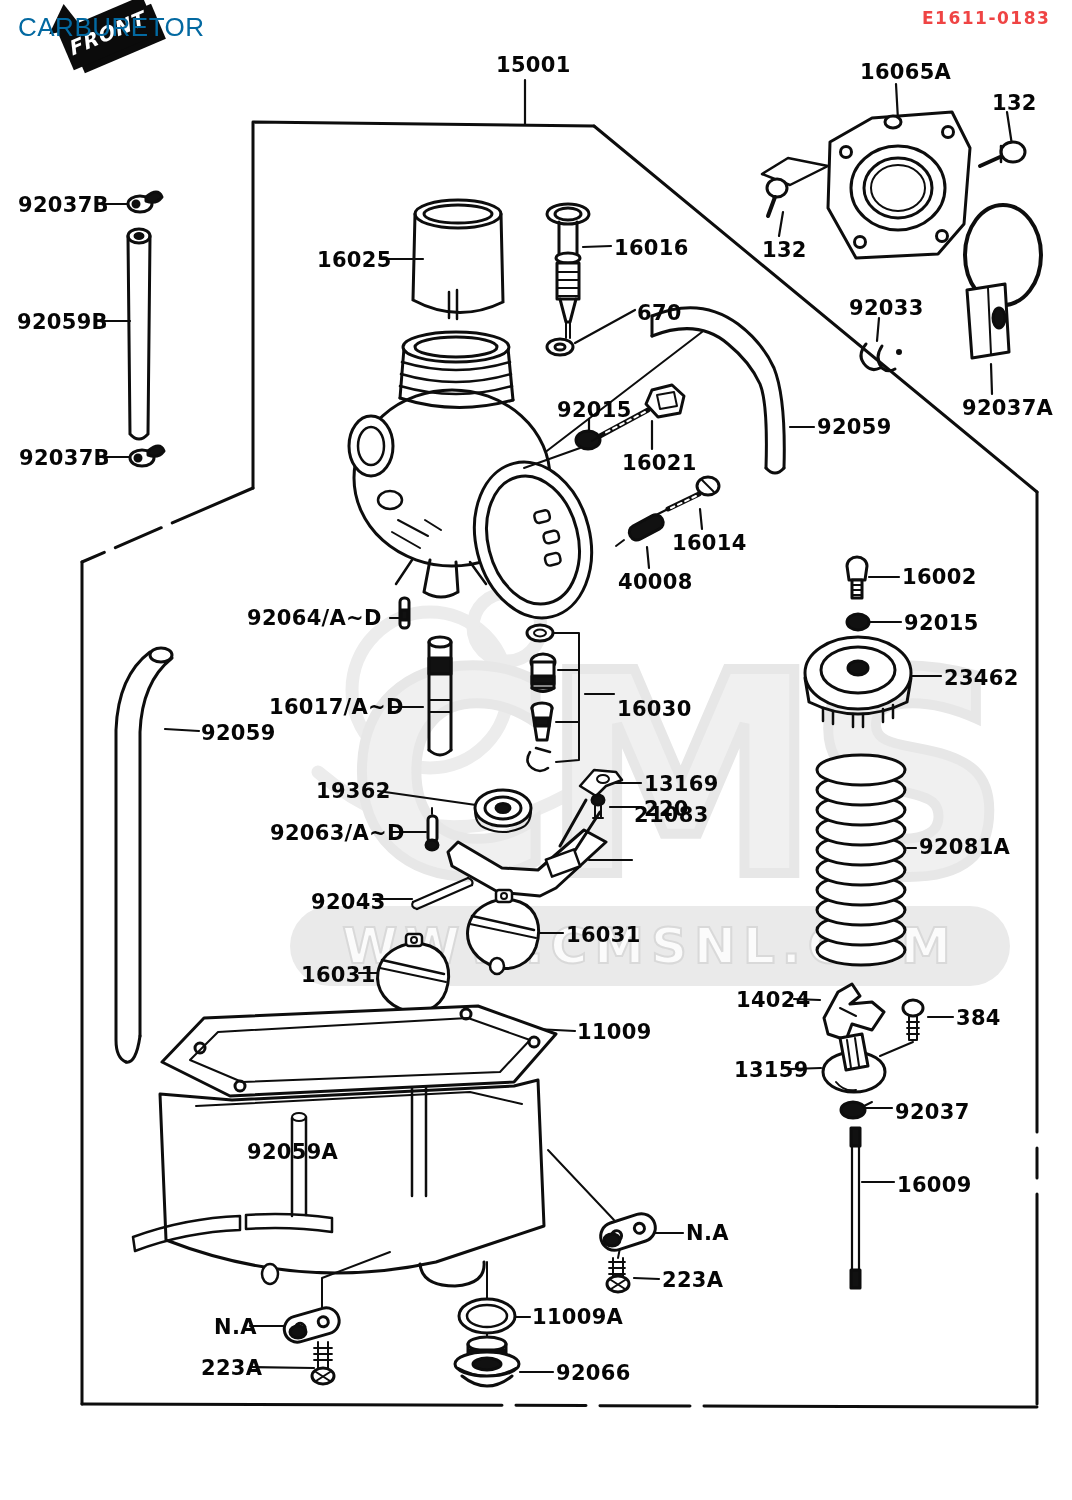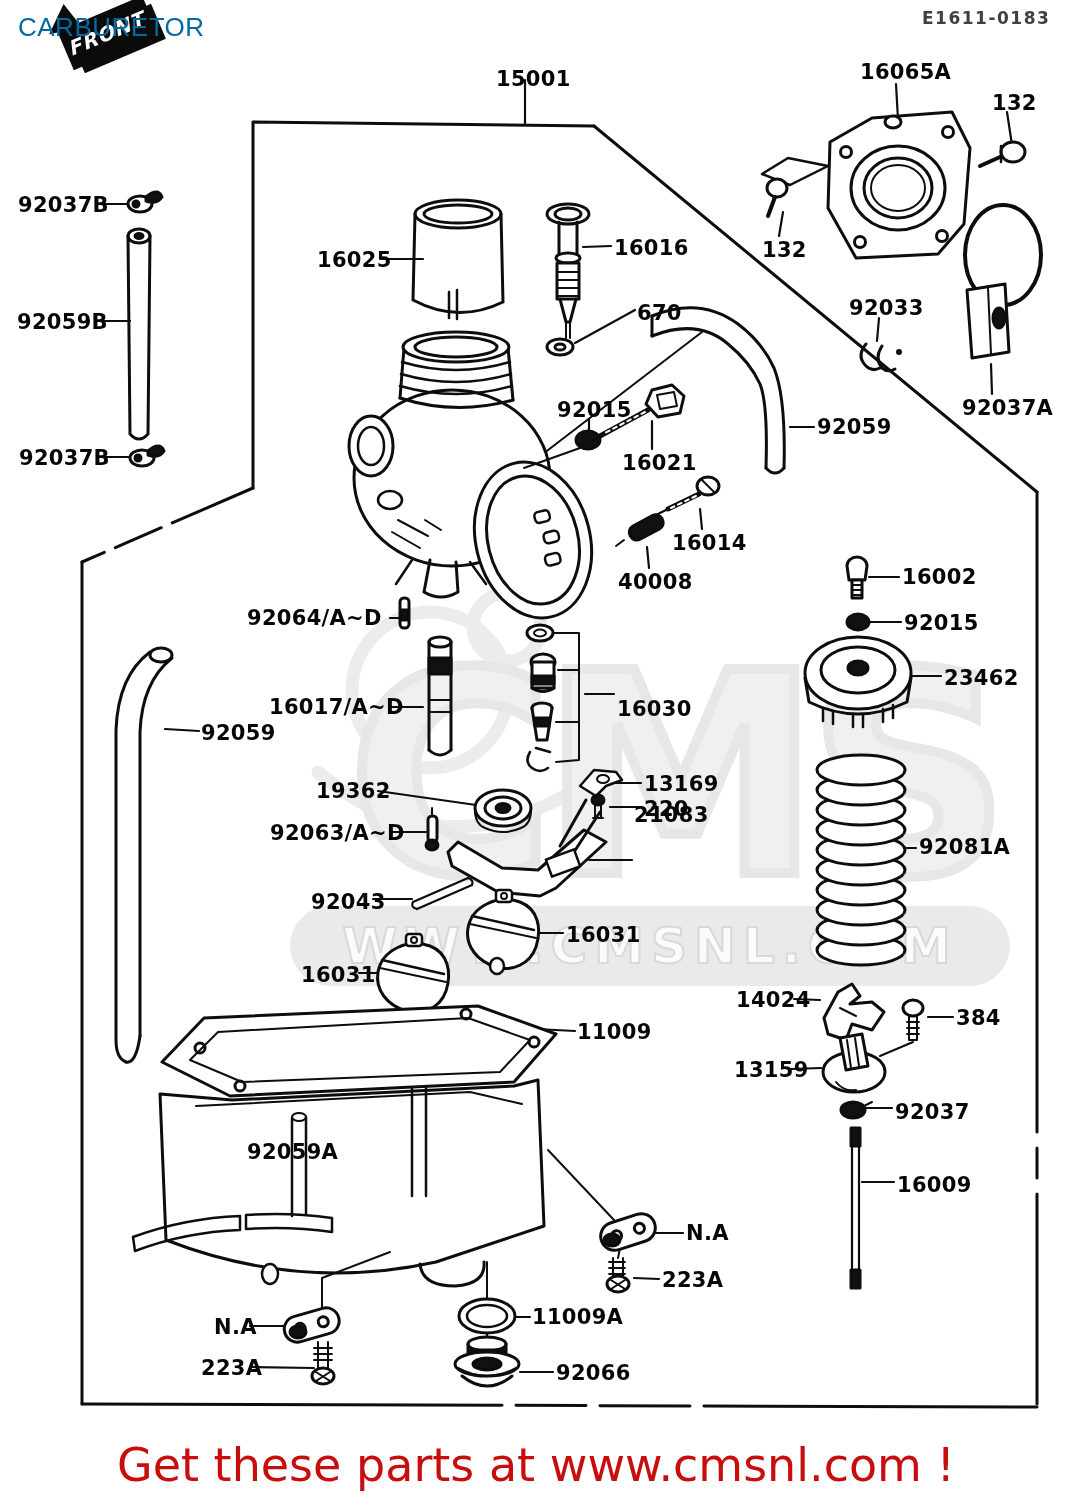--- a/index.html
+++ b/index.html
@@ -1,21 +1,21 @@
 <!DOCTYPE html>
 <html><head>
 <meta charset="utf-8">
 <style>
   html,body{margin:0;padding:0;background:#fff;}
   #stage{position:relative;width:1072px;height:1500px;background:#fff;overflow:hidden;
          font-family:"DejaVu Sans",sans-serif;}
   .page-title{position:absolute;left:18px;top:12px;font:400 26px "Liberation Sans",sans-serif;
          color:#0369a1;letter-spacing:.5px;z-index:4;}
   .diagram-code{position:absolute;left:922px;top:8px;font:700 17px "DejaVu Sans",sans-serif;
-         letter-spacing:1.5px;color:#404040;z-index:3;}
+         letter-spacing:1.5px;color:#ef4444;z-index:3;}
   .front-stamp{position:absolute;left:62px;top:12px;width:92px;height:42px;background:#0b0b0b;
          transform:rotate(-23deg);z-index:2;box-shadow:7px 9px 0 -2px #0b0b0b;}
   .front-text{display:block;color:#fff;font:italic 700 20px "DejaVu Sans",sans-serif;
          letter-spacing:1px;text-align:center;line-height:42px;transform:skewX(-6deg);}
   .front-arrow{position:absolute;left:46px;top:10px;width:0;height:0;z-index:2;
          border-right:30px solid #0b0b0b;border-top:15px solid transparent;
          border-bottom:15px solid transparent;transform:rotate(-38deg);}
   .lbl{position:absolute;font:700 21px "DejaVu Sans",sans-serif;color:#060606;
          letter-spacing:.3px;white-space:nowrap;z-index:3;}
   .wm-cms{position:absolute;left:348px;top:636px;z-index:0;font:800 280px "DejaVu Sans",sans-serif;
@@ -391,21 +391,21 @@
       <ellipse cx="853" cy="1110" rx="12" ry="8" fill="#111"></ellipse>
       <path d="M864,1106 l8,-4" stroke-width="2"></path>
     </g>
     <g>
       <path d="M852,1128 L852,1288 M859,1128 L859,1288" stroke-width="2.2"></path>
       <rect x="851" y="1128" width="9" height="18" fill="#111"></rect>
       <rect x="851" y="1270" width="9" height="18" fill="#111"></rect>
     </g>
   </svg>
 
-  <div class="lbl" style="left:496px;top:67px">15001</div>
+  <div class="lbl" style="left:496px;top:53px">15001</div>
   <div class="lbl" style="left:860px;top:60px">16065A</div>
   <div class="lbl" style="left:992px;top:91px">132</div>
   <div class="lbl" style="left:762px;top:238px">132</div>
   <div class="lbl" style="left:18px;top:193px">92037B</div>
   <div class="lbl" style="left:17px;top:310px">92059B</div>
   <div class="lbl" style="left:19px;top:446px">92037B</div>
   <div class="lbl" style="left:317px;top:248px">16025</div>
   <div class="lbl" style="left:614px;top:236px">16016</div>
   <div class="lbl" style="left:637px;top:301px">670</div>
   <div class="lbl" style="left:849px;top:296px">92033</div>
@@ -438,14 +438,13 @@
   <div class="lbl" style="left:897px;top:1173px">16009</div>
   <div class="lbl" style="left:247px;top:1140px">92059A</div>
   <div class="lbl" style="left:686px;top:1221px">N.A</div>
   <div class="lbl" style="left:662px;top:1268px">223A</div>
   <div class="lbl" style="left:214px;top:1315px">N.A</div>
   <div class="lbl" style="left:201px;top:1356px">223A</div>
   <div class="lbl" style="left:532px;top:1305px">11009A</div>
   <div class="lbl" style="left:556px;top:1361px">92066</div>
   <div class="lbl" style="left:919px;top:835px">92081A</div>
 
-  <div class="footer-promo">Get these parts at www.cmsnl.com !</div>
 </div>
 
 </body></html>

